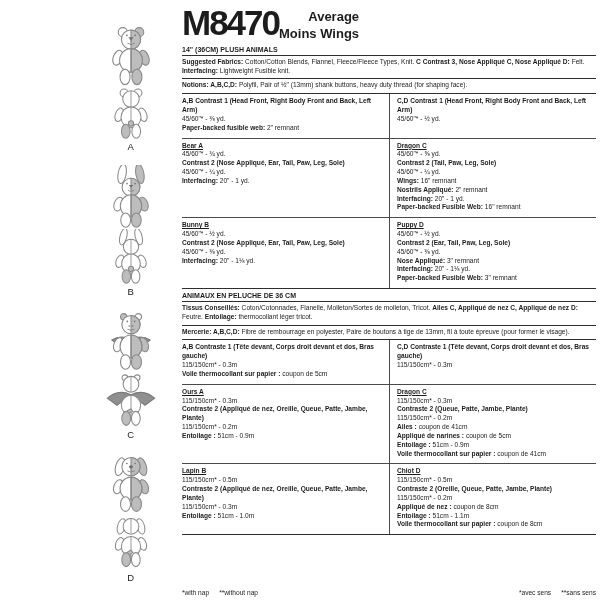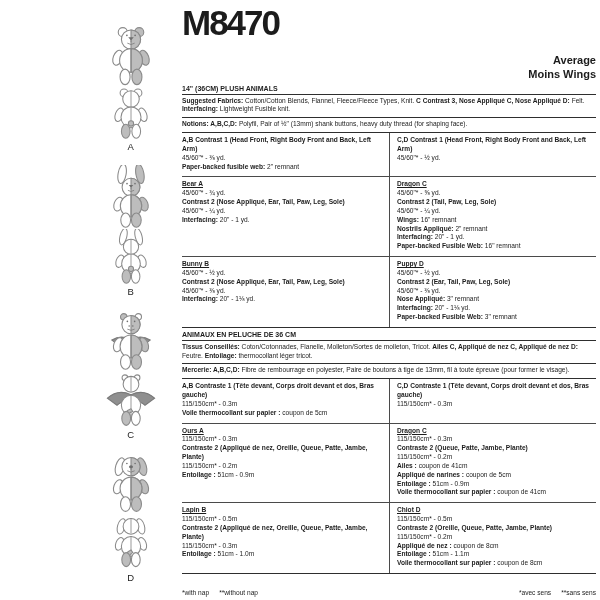--- a/index.html
+++ b/index.html
@@ -12,23 +12,23 @@
   .fig svg { display:block; }
   .fig-label { font-size:9.5px; color:#222; margin-top:1px; letter-spacing:.5px; }
   .o { fill:#fff; stroke:#8a8a8a; stroke-width:1.2; }
   .g { fill:#bdbdbd; stroke:#8a8a8a; stroke-width:1.2; }
   .d { fill:#8f8f8f; stroke:#7a7a7a; stroke-width:1.2; }
   .s { fill:none; stroke:#7d7d7d; stroke-width:0.9; }
   .f { fill:#6f6f6f; stroke:none; }
 
   
   .main { margin-left:182px; margin-right:4px; margin-top:6px; height:590px; display:flex; flex-direction:column; }
-  .title-row { display:flex; justify-content:space-between; align-items:flex-start; }
+  .title-row { display:flex; align-items:flex-start; }
   .pattern-number { font-size:35px; font-weight:bold; letter-spacing:-2px; line-height:.95; }
-  .difficulty { text-align:right; font-size:11px; font-weight:bold; line-height:1.3; padding-top:3px;margin-top:44px; }
+  .difficulty { text-align:right; font-size:13px; font-weight:bold; line-height:1.3; padding-top:3px; }
   .subtitle { font-size:7px; font-weight:bold; margin-top:3px; padding-bottom:2px; border-bottom:1px solid #2e2e2e; }
   .para { font-size:6.6px; line-height:1.34; padding:2px 0 3px; border-bottom:1px solid #2e2e2e; }
   .fr-title { font-size:7px; font-weight:bold; padding:3px 0 2px; border-bottom:1px solid #2e2e2e; }
   .b { font-weight:bold; }
   .u { text-decoration:underline; }
 
   .cols { display:grid; grid-template-columns:1fr 1fr; font-size:6.6px; line-height:1.34; border-bottom:1px solid #2e2e2e; }
   .cell { padding:3px 6px 5px 0; }
   .cell.right { border-left:1px solid #4a4a4a; padding-left:7px; }
   .cell.bt { border-top:1px solid #4a4a4a; }

